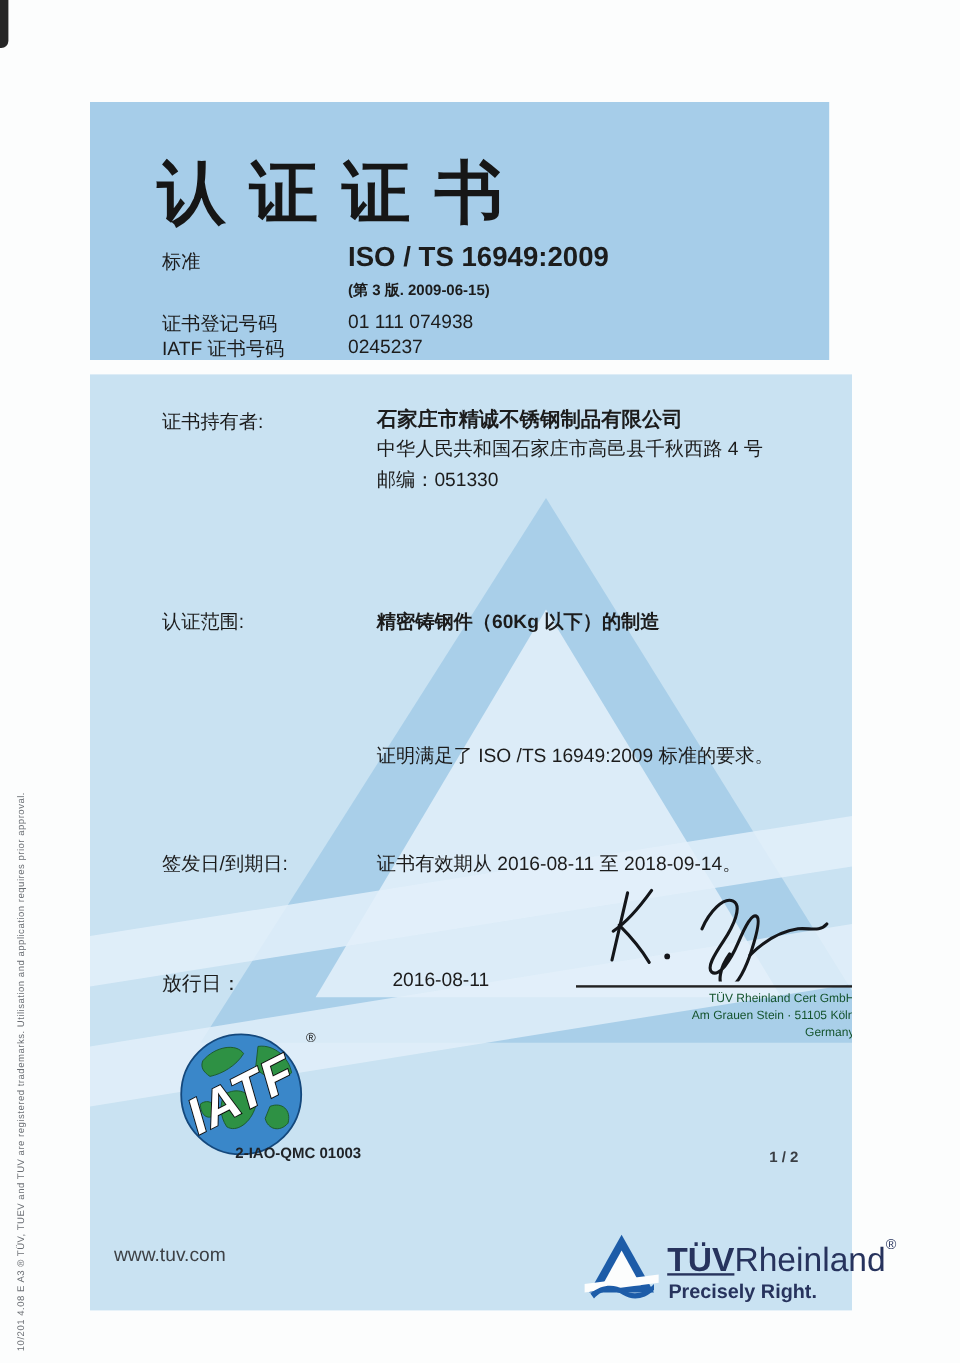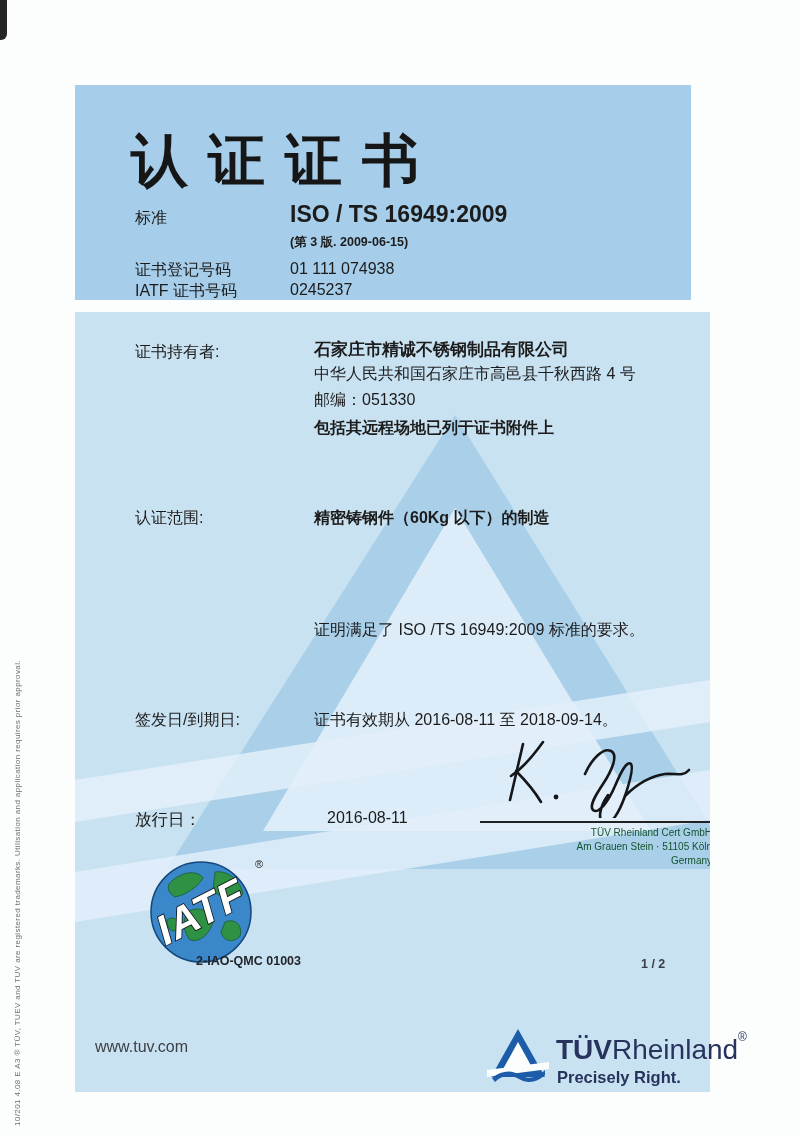--- a/index.html
+++ b/index.html
@@ -48,21 +48,21 @@
   .sig-svg{left:418px;top:422px;}
   .sig-line{left:405px;top:509px;width:232px;border-top:2px solid #222;height:0;}
   .issuer{left:405px;top:514px;width:232px;text-align:right;font-size:10px;line-height:1.42;color:#14532d;}
   .iatf-logo{left:68px;top:540px;}
   .iatf-code{left:36px;top:642px;width:190px;text-align:right;font-size:12.5px;font-weight:700;color:#1f2226;}
   .page-ind{left:566px;top:630px;font-size:12.5px;font-weight:700;color:#3a3e44;margin-top:15px;}
 
   .website{left:95px;top:1038px;font-size:16px;color:#3d4146;}
   .brand-tri{left:487px;top:1026px;}
   .brand-text{left:556px;top:1030px;font-size:28px;color:#27335d;white-space:nowrap;}
-  .brand-text .tuv{font-weight:800;}
+  .brand-text .tuv{font-weight:800;text-decoration:underline;}
   .brand-text .reg{font-size:12px;vertical-align:18px;}
   .tagline{left:557px;top:1068px;font-size:16.5px;font-weight:600;color:#27335d;}
 </style>
 </head>
 <body>
 
 <div class="abs scan-edge"></div>
 
 <div class="abs side-note">10/201 4.08 E A3    ®    TÜV, TUEV and TUV are registered trademarks. Utilisation and application requires prior approval.</div>
 
@@ -83,21 +83,20 @@
     <polygon points="380,103 92,557 662,557" fill="#a9cfe9"></polygon>
     <polygon points="380,196 188,519 576,519" fill="#dcecf8"></polygon>
     <polygon points="0,468 635,368 635,410 0,510" fill="#e3f0fa" opacity="0.85"></polygon>
     <polygon points="0,560 635,458 635,508 0,610" fill="#e3f0fa" opacity="0.8"></polygon>
   </svg>
 
   <div class="bl holder-lbl">证书持有者:</div>
   <div class="bv holder-name">石家庄市精诚不锈钢制品有限公司</div>
   <div class="bv holder-addr">中华人民共和国石家庄市高邑县千秋西路 4 号</div>
   <div class="bv holder-post">邮编：051330</div>
-  <div class="bv remote">包括其远程场地已列于证书附件上</div>
 
   <div class="bl scope-lbl">认证范围:</div>
   <div class="bv scope-val">精密铸钢件（60Kg 以下）的制造</div>
 
   <div class="bv statement">证明满足了 ISO /TS 16949:2009 标准的要求。</div>
 
   <div class="bl valid-lbl">签发日/到期日:</div>
   <div class="bv valid-val">证书有效期从 2016-08-11 至 2018-09-14。</div>
 
   <div class="bl release-lbl">放行日：</div>

